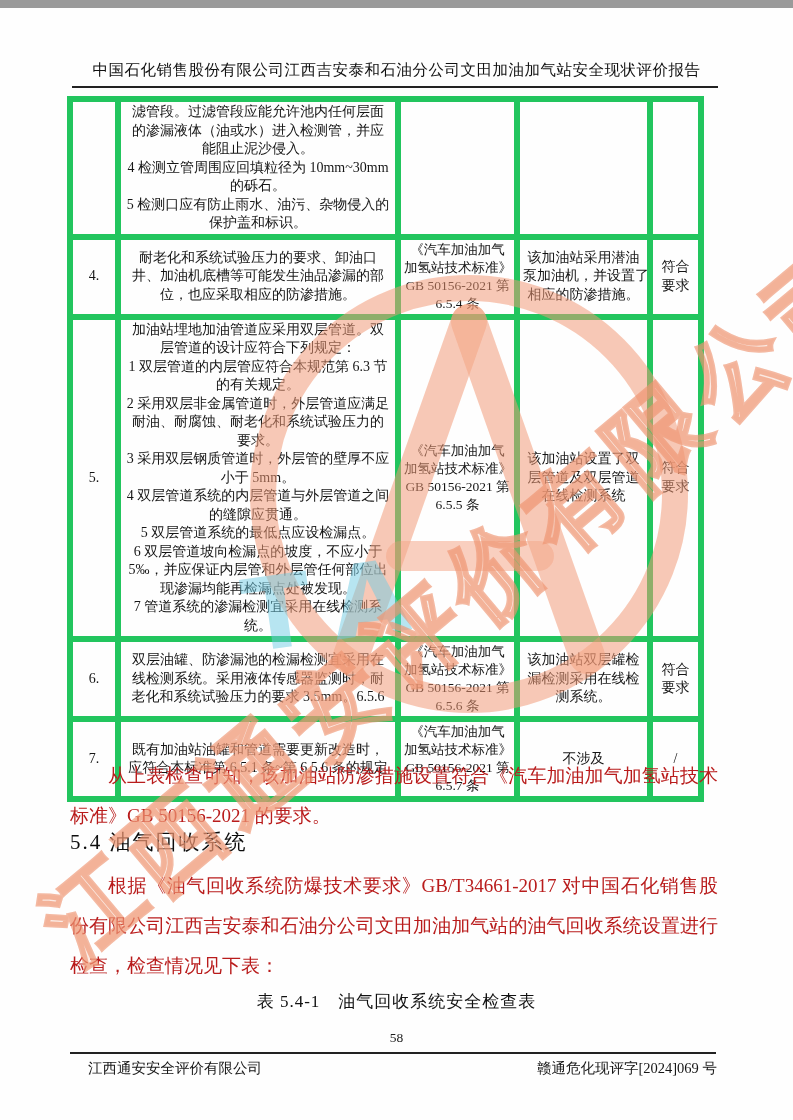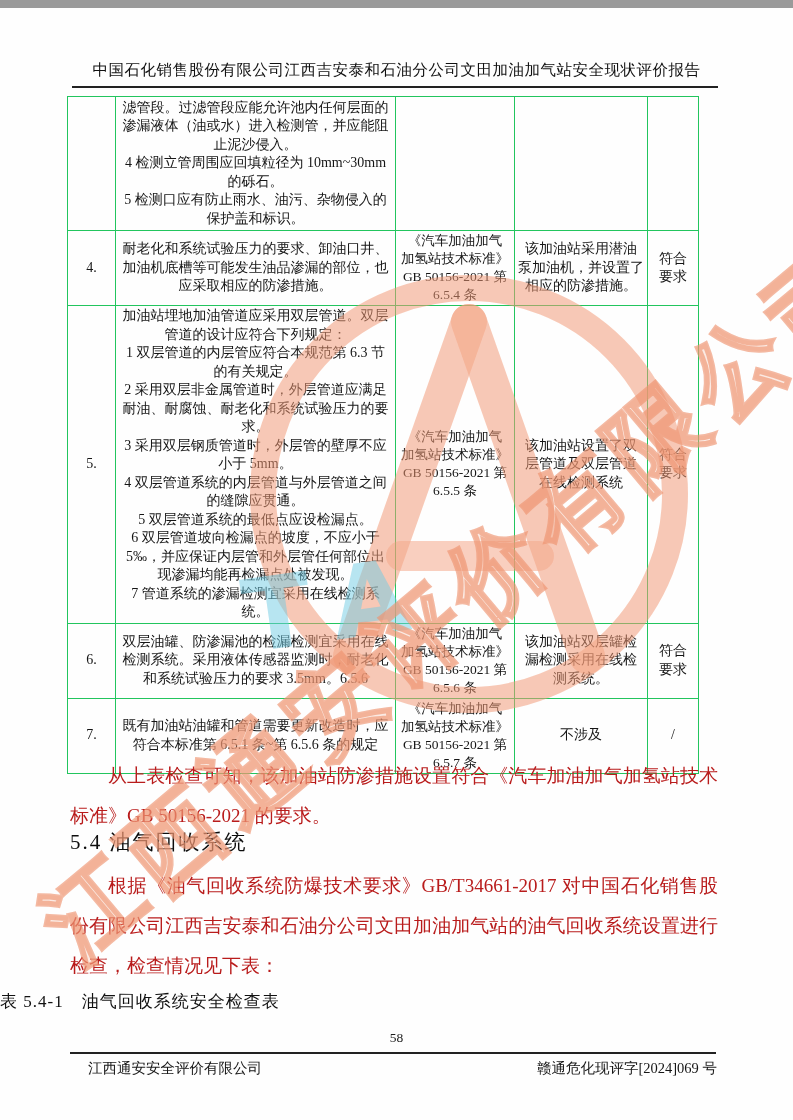--- a/index.html
+++ b/index.html
@@ -15,21 +15,21 @@
     font-size:15.5px;letter-spacing:.5px;color:#111;
   }
   .header-rule{position:absolute;top:78px;left:72px;width:646px;height:2px;background:#222;}
   
   .report-table{
     position:absolute;top:88px;left:67px;width:631px;
     border-collapse:collapse;table-layout:fixed;
     font-size:14px;color:#151515;
   }
   .report-table td{
-    border:1px solid #22c55e;vertical-align:middle;text-align:center;
+    border:6px solid #22c55e;vertical-align:middle;text-align:center;
     padding:1px 3px;line-height:18.5px;overflow:hidden;
   }
   col.c-no{width:48px;} col.c-content{width:280px;}
   col.c-basis{width:119px;} col.c-situation{width:133px;} col.c-conclusion{width:51px;}
   tr.rowA{height:134px;} tr.rowB{height:70px;} tr.rowC{height:312px;}
   tr.rowD{height:74px;} tr.rowE{height:70px;}
   td.content{white-space:pre-line;text-align:center;padding:1px 5px;}
   td.no,td.basis,td.situation,td.conclusion{white-space:pre;}
   td.basis{font-size:13.5px;line-height:18px;}
   
@@ -37,21 +37,21 @@
     position:absolute;left:70px;width:648px;font-size:19px;color:#b91c1c;
     text-align:justify;text-indent:2em;
   }
   .p-conclusion{top:748px;line-height:40px;}
   .section-heading{
     position:absolute;left:70px;top:820px;font-size:21px;font-weight:normal;
     color:#0d0d0d;letter-spacing:2px;
   }
   .p-intro{top:858px;line-height:40px;}
   .table-caption{
-    position:absolute;left:0;right:0;top:982px;text-align:left;
+    position:absolute;left:0;right:0;top:982px;text-align:center;
     font-size:17px;color:#111;letter-spacing:1px;
   }
   
   .page-number{position:absolute;top:1022px;left:0;right:0;text-align:center;font-size:13.5px;}
   .footer-rule{position:absolute;top:1044px;left:70px;width:646px;height:2px;background:#222;}
   .footer-row{
     position:absolute;top:1051px;left:88px;right:76px;
     display:flex;justify-content:space-between;font-size:14.5px;color:#161616;gap:32px;
   }
   

